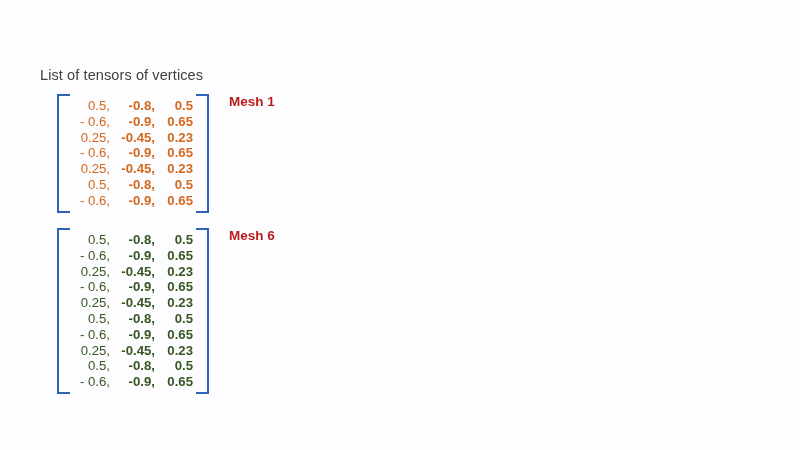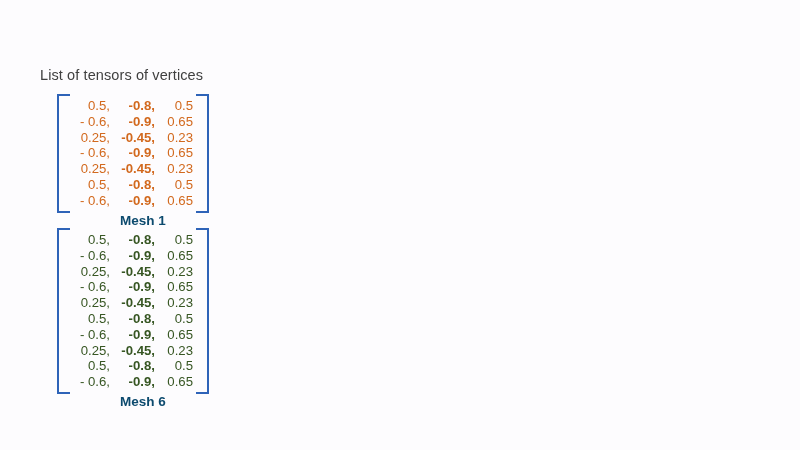--- a/index.html
+++ b/index.html
@@ -21,22 +21,20 @@
     top: 67px;
     font-size: 14.5px;
     color: #404040;
     letter-spacing: 0.1px;
     white-space: nowrap;
   }
 
   .tensor-block {
     position: absolute;
     display: flex;
-    align-items: center;
-    flex-direction: column;
   }
 
   #tensor-block-mesh-1 { left: 57px; top: 94px; }
   #tensor-block-mesh-2 { left: 57px; top: 228px; }
 
   
   .matrix {
     display: flex;
     align-items: stretch;
   }
@@ -65,30 +63,30 @@
     font-size: 13.2px;
     white-space: pre;
   }
 
   .cell {
     text-align: right;
     font-variant-numeric: tabular-nums;
   }
   .cell-0 { width: 37px; }
   .cell-1 { width: 45px; font-weight: bold; }
-  .cell-2 { width: 38px; }
+  .cell-2 { width: 38px; font-weight: bold; }
 
   .mesh-1-values .matrix-row { color: #d2691e; }
   .mesh-2-values .matrix-row { color: #375623; }
 
   .mesh-label {
     margin-left: 20px;
     font-size: 13.5px;
     font-weight: bold;
-    color: #0c4a6e;
+    color: #b91c1c;
     white-space: nowrap;
   }
 </style>
 </head>
 <body>
 
 <div id="page-title">List of tensors of vertices</div>
 
 <div class="tensor-block" id="tensor-block-mesh-1">
   <div class="matrix">

